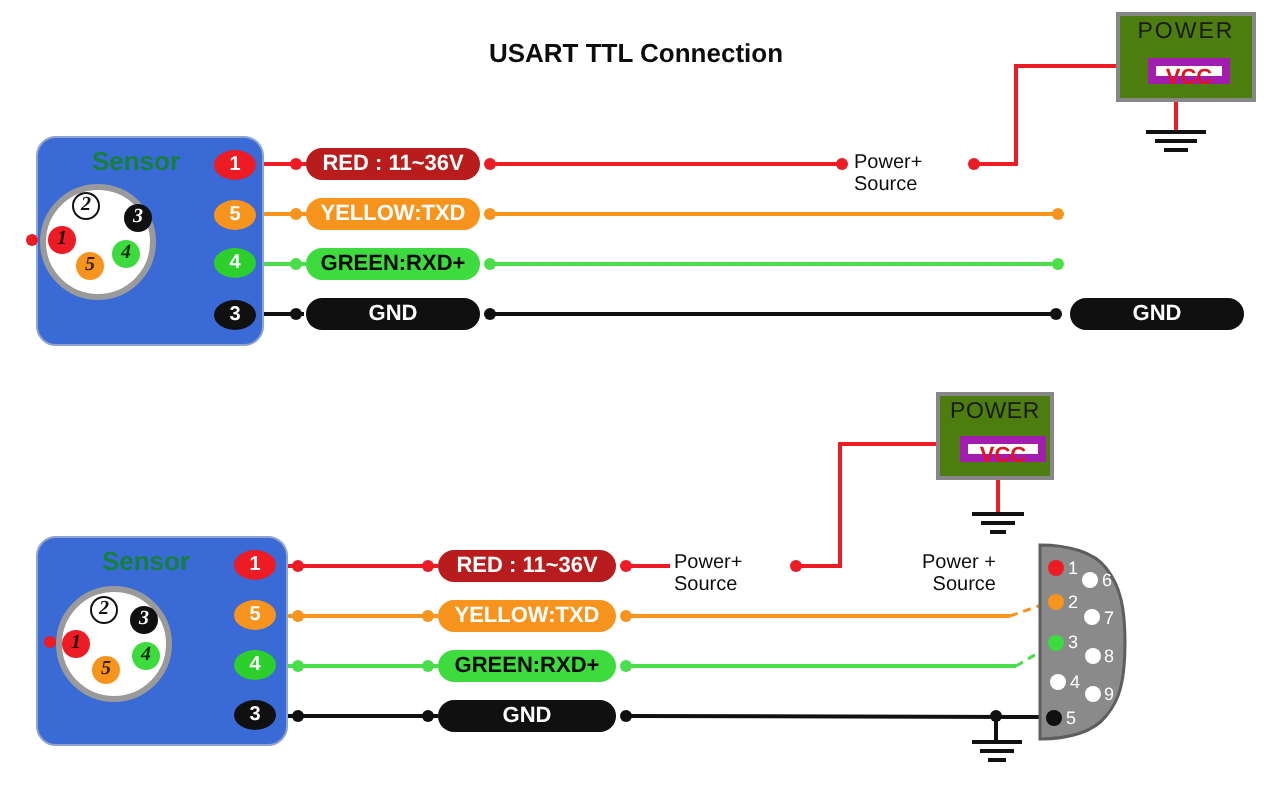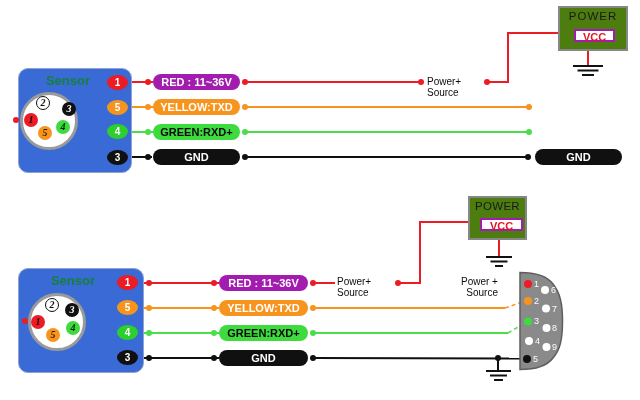--- a/index.html
+++ b/index.html
@@ -17,30 +17,30 @@
   .cp-black{background:#101010;color:#fff;}
   .cp-red{background:#ec1b24;color:#200000;}
   .cp-green{background:#3ddb3d;color:#052c05;}
   .cp-orange{background:#f7941e;color:#3a2000;}
   .keydot{position:absolute;width:6px;height:6px;border-radius:50%;background:#ec1b24;}
   .badge{position:absolute;width:21px;height:15px;border-radius:50%;text-align:center;line-height:15px;
          color:#fff;font-weight:bold;font-size:10px;}
   .b-red{background:#ec1b24;} .b-orange{background:#f7941e;} .b-green{background:#2ccf2c;} .b-black{background:#101010;}
   .pill{position:absolute;height:16px;border-radius:9px;text-align:center;line-height:16px;
         font-weight:bold;font-size:11px;white-space:nowrap;}
-  .p-red{background:#a21caf;color:#fff;}
+  .p-red{background:#b91c1c;color:#fff;}
   .p-orange{background:#f7941e;color:#fff;}
   .p-green{background:#3ddb3d;color:#0a0a0a;}
   .p-yellow{background:#ffff00;color:#0a0a0a;}
   .p-black{background:#101010;color:#fff;}
   .src{position:absolute;font-weight:normal;font-size:10px;line-height:11px;color:#0d0d0d;}
   .powerbox{position:absolute;background:#4d7c0f;border:2px solid #878787;box-sizing:border-box;}
   .powertitle{display:block;text-align:center;font-size:11.5px;font-weight:normal;color:#1a1a1a;
               letter-spacing:1px;margin-top:2px;}
-  .vcc{position:absolute;background:#fff;border:2px solid #a21caf;color:#e0141c;font-weight:bold;
+  .vcc{position:absolute;background:#fff;border:4px solid #a21caf;color:#e0141c;font-weight:bold;
        font-size:11px;text-align:center;line-height:12px;box-sizing:border-box;}
   .db9label{position:absolute;color:#fdfdfd;font-size:9px;line-height:10px;}
 </style>
 </head>
 <body>
 
 <div class="stage">
 
   <svg class="wires" width="640" height="400" viewBox="0 0 640 400">
 
@@ -137,20 +137,21 @@
       <circle cx="528" cy="321.5" r="4" fill="#3ddb3d"></circle>
       <circle cx="529" cy="341" r="4" fill="#ffffff"></circle>
       <circle cx="527" cy="359" r="4" fill="#101010"></circle>
       <circle cx="545" cy="290" r="4" fill="#ffffff"></circle>
       <circle cx="546" cy="308.5" r="4" fill="#ffffff"></circle>
       <circle cx="546.5" cy="328" r="4" fill="#ffffff"></circle>
       <circle cx="546.5" cy="347" r="4" fill="#ffffff"></circle>
     </g>
   </svg>
 
+  <div class="title" style="left:218px;top:19px;width:200px;">USART TTL Connection</div>
 
   <div class="sensor-box" style="left:18px;top:68px;width:114px;height:105px;"></div>
   <div class="sensor-label" style="left:20px;top:73px;width:96px;">Sensor</div>
   <div class="connector" style="left:20px;top:92px;"></div>
   <div class="cpin cp-white" style="left:36px;top:96px;">2</div>
   <div class="cpin cp-black" style="left:62px;top:102px;">3</div>
   <div class="cpin cp-red" style="left:24px;top:113px;">1</div>
   <div class="cpin cp-green" style="left:56px;top:120px;">4</div>
   <div class="cpin cp-orange" style="left:38px;top:126px;">5</div>
   <div class="keydot" style="left:13px;top:117px;"></div>

